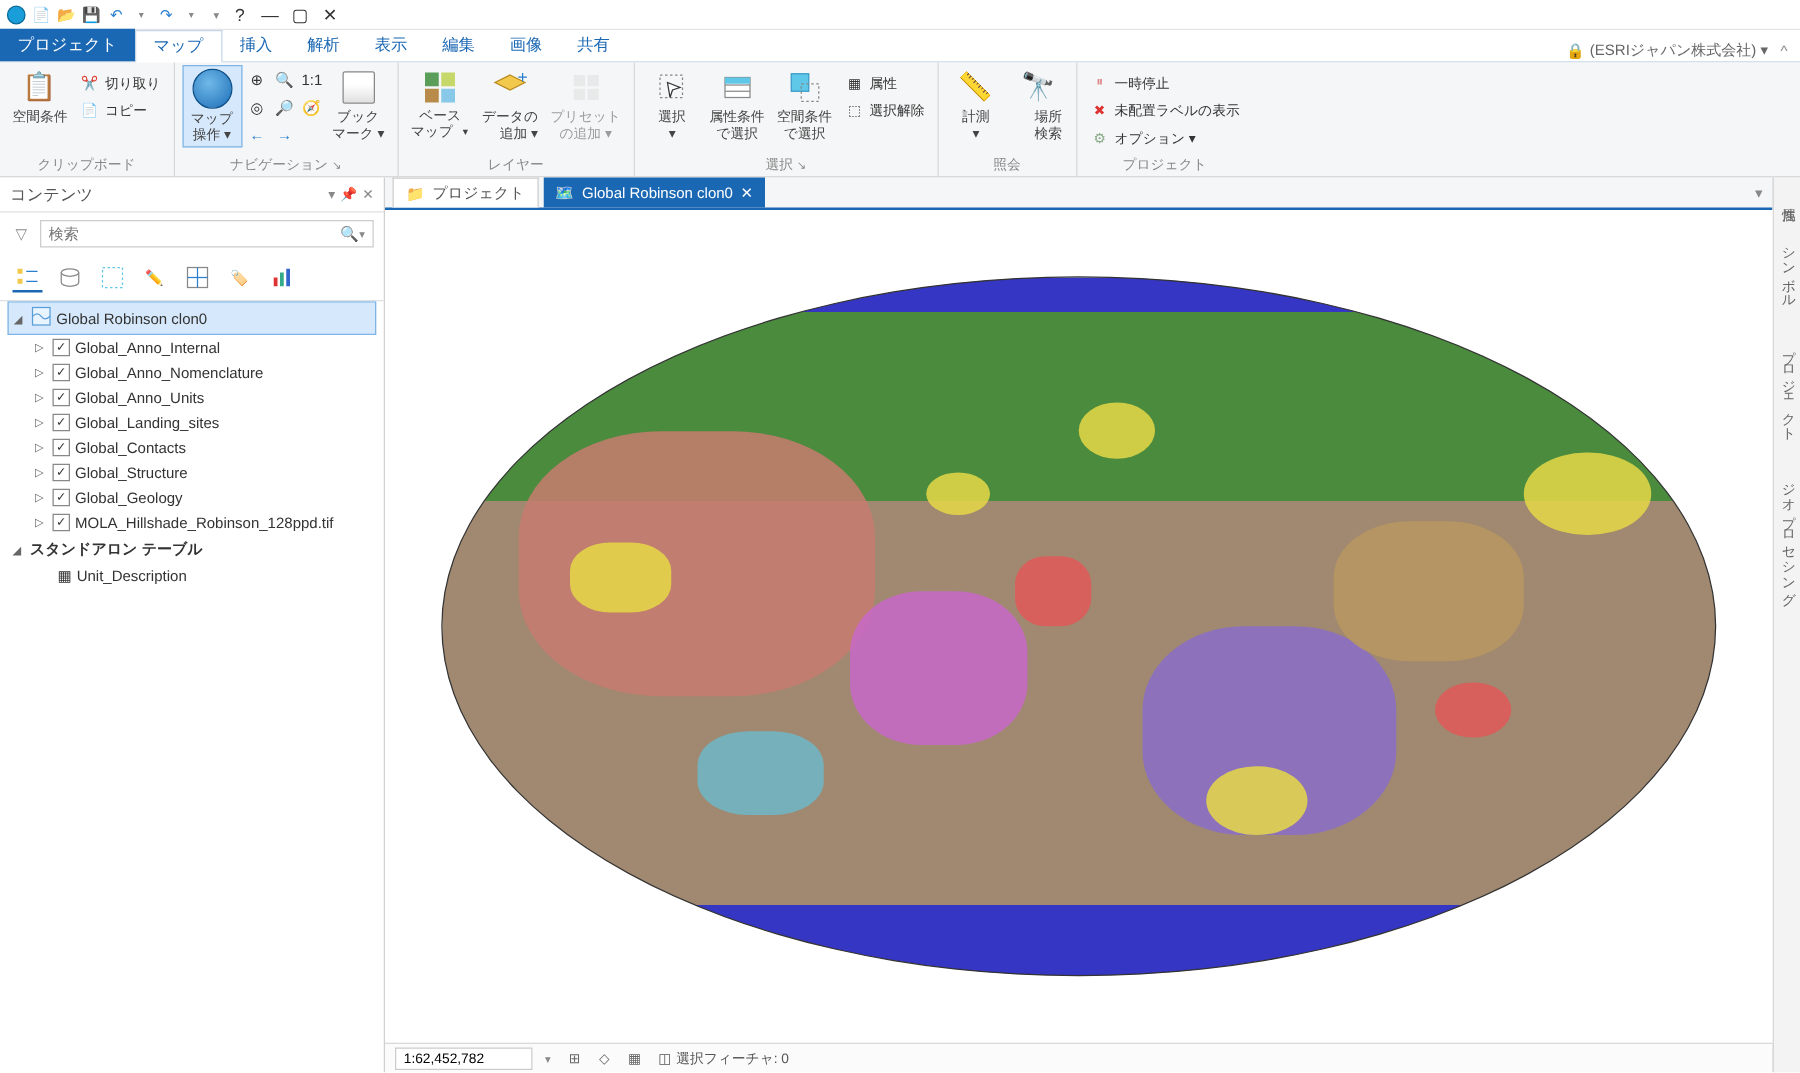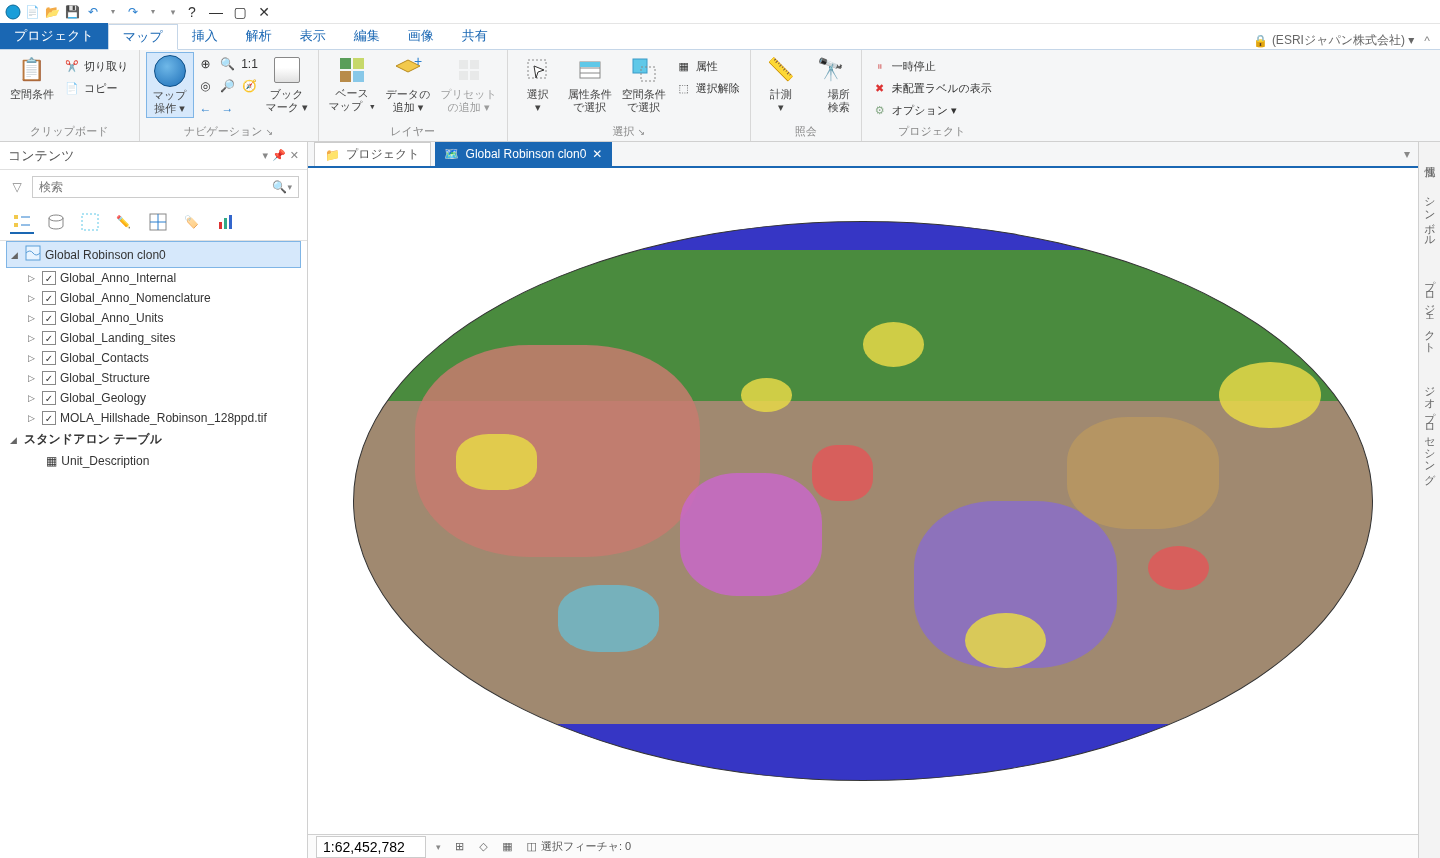--- a/index.html
+++ b/index.html
@@ -57,21 +57,21 @@
 .viewside { flex: 1; display: flex; flex-direction: column; }
 .viewtabs { height: 26px; display: flex; align-items: center; background: #f5f6f7; border-bottom: 2px solid #1a67b3; padding-left: 6px; gap: 4px; }
 .viewtab { display: flex; align-items: center; gap: 6px; padding: 4px 10px; font-size: 12px; cursor: pointer; height: 24px; }
 .viewtab.project { background: #fff; border: 1px solid #ccc; border-bottom: none; color: #555; }
 .viewtab.map { background: #1a67b3; color: #fff; }
 .viewtab .close { font-size: 12px; }
 .mapcanvas { flex: 1; background: #fff; position: relative; overflow: hidden; display: flex; align-items: center; justify-content: center; }
 .maprobinson { width: 1020px; height: 560px; border-radius: 50% / 50%; position: relative; overflow: hidden; border: 1px solid #333; background: linear-gradient(180deg, #3636c5 0%, #3636c5 5%, #4a8b3e 5%, #4a8b3e 32%, #a08970 32%, #a08970 90%, #3636c5 90%, #3636c5 100%); }
 .geoblob { position: absolute; border-radius: 40%; opacity: 0.85; }
 .statusbar { height: 24px; border-top: 1px solid #d0d0d0; display: flex; align-items: center; padding: 0 8px; font-size: 11px; color: #555; background: #fbfbfb; gap: 10px; }
-.scale-input { border: 1px solid #ccc; padding: 2px 6px; width: 110px; font-size: 14px; }
+.scale-input { border: 1px solid #ccc; padding: 2px 6px; width: 110px; font-size: 11px; }
 .status-tools { display: flex; gap: 6px; }
 .st-btn { width: 18px; height: 18px; display: flex; align-items: center; justify-content: center; cursor: pointer; color: #666; }
 .coords { flex: 1; text-align: center; }
 .selcount { color: #555; display: flex; align-items: center; gap: 4px; }
 
 
 .rightdock { width: 22px; background: #f3f3f3; border-left: 1px solid #d0d0d0; display: flex; flex-direction: column; align-items: center; padding-top: 10px; gap: 20px; }
 .dock-tab { writing-mode: vertical-rl; font-size: 11px; color: #666; cursor: pointer; padding: 6px 2px; }
 
 
@@ -188,21 +188,21 @@
         <div class="rlabel" style="white-space:pre-line;font-family:Liberation Mono, monospace;">ベース
 マップ ▾</div>
       </div>
       <div class="rbtn-lg">
         <div class="ricon">
             <svg width="28" height="28">
               <polygon points="14,4 26,10 14,16 2,10" fill="#f2c94c" stroke="#b88a1e"></polygon>
               <text x="20" y="10" font-size="14" fill="#2a7fce">+</text>
             </svg>
           </div>
-        <div class="rlabel" style="white-space:pre-line;">データの
+        <div class="rlabel" style="white-space:pre-line;text-align:right;">データの
 追加 ▾</div>
       </div>
       <div class="rbtn-lg" style="opacity:0.5;">
         <div class="ricon">
             <svg width="28" height="28">
               <rect x="4" y="4" width="9" height="9" fill="#ddd"></rect>
               <rect x="15" y="4" width="9" height="9" fill="#ddd"></rect>
               <rect x="4" y="15" width="9" height="9" fill="#ddd"></rect>
               <rect x="15" y="15" width="9" height="9" fill="#ddd"></rect>
             </svg>

